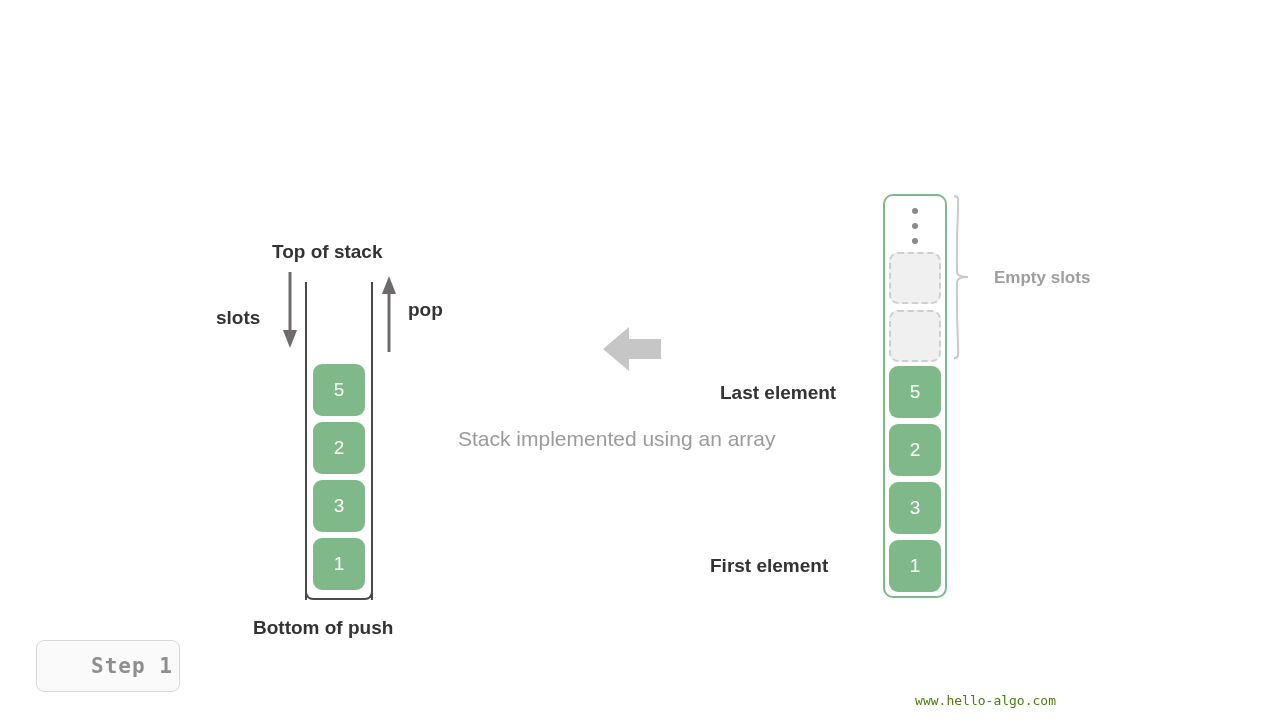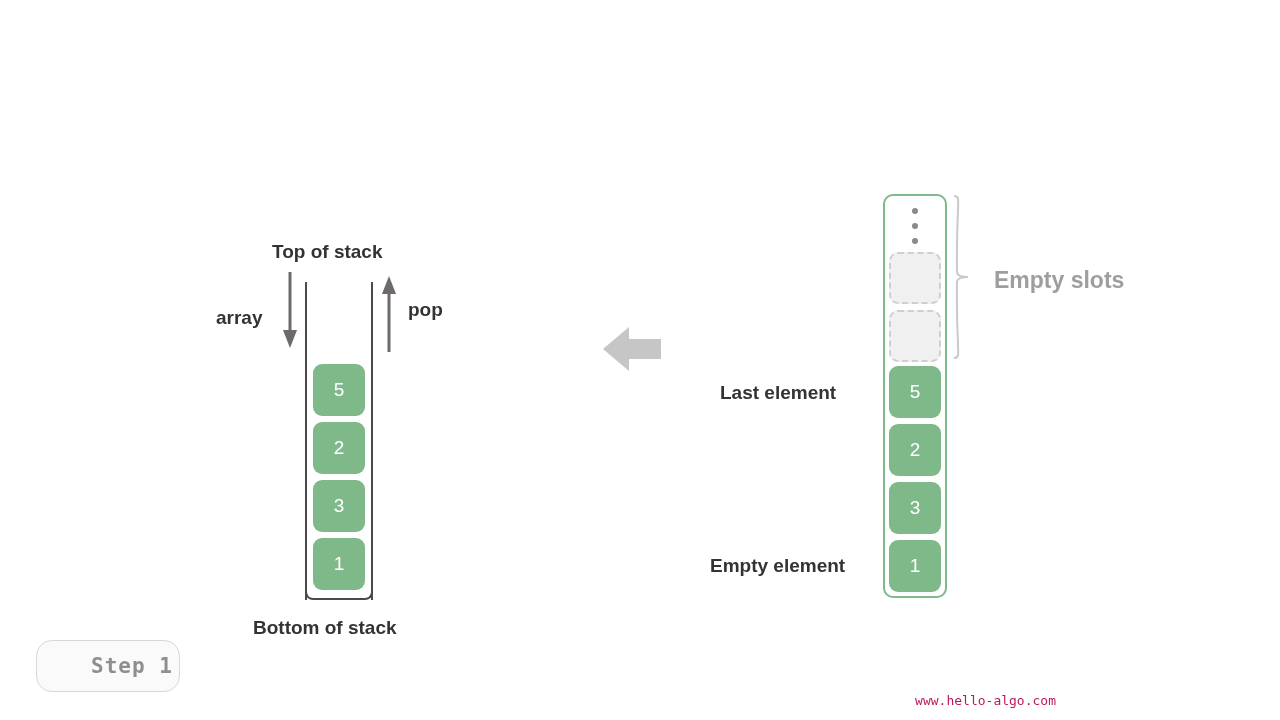--- a/index.html
+++ b/index.html
@@ -25,21 +25,21 @@
     color: #333333;
     font-weight: bold;
     font-size: 19px;
     white-space: nowrap;
     line-height: 1;
   }
   .lbl-gray {
     position: absolute;
     color: #9e9e9e;
     font-weight: bold;
-    font-size: 23px;
+    font-size: 17px;
     white-space: nowrap;
     line-height: 1;
   }
   .caption {
     position: absolute;
     color: #9b9b9b;
     font-size: 21px;
     font-weight: normal;
     white-space: nowrap;
     line-height: 1;
@@ -158,53 +158,53 @@
   }
 
   
   #step-badge {
     position: absolute;
     left: 36px;
     top: 640px;
     width: 144px;
     height: 52px;
     border: 1px solid #d8d8d8;
-    border-radius: 16px;
+    border-radius: 8px;
     background: #fafafa;
     display: flex;
     align-items: center;
     justify-content: center;
     font-family: "DejaVu Sans Mono", monospace;
     font-size: 21px;
     font-weight: bold;
     color: #8e8e8e;
     letter-spacing: 1px;
     box-sizing: border-box;
     padding-left: 48px;
   }
 
   
   #watermark {
     position: absolute;
     right: 20px;
     bottom: 12px;
     font-family: "DejaVu Sans Mono", monospace;
     font-size: 13px;
-    color: #be185d;
+    color: #4d7c0f;
     white-space: nowrap;
   }
 </style>
 </head>
 <body>
 
 <div id="stage">
 
   <div class="lbl-dark" style="left:272px; top:242px;">Top of stack</div>
 
-  <div class="lbl-dark" style="left:216px; top:308px;">array</div>
+  <div class="lbl-dark" style="left:216px; top:308px;">slots</div>
 
   <div class="lbl-dark" style="left:408px; top:300px;">pop</div>
 
   <svg class="arrow-line" style="left:281px; top:272px;" viewBox="0 0 18 80">
     <line x1="9" y1="0" x2="9" y2="62" stroke="#6e6a6a" stroke-width="3"></line>
     <polygon points="9,76 2,58 16,58" fill="#6e6a6a"></polygon>
   </svg>
 
   <svg class="arrow-line" style="left:380px; top:272px;" viewBox="0 0 18 80">
     <line x1="9" y1="80" x2="9" y2="18" stroke="#6e6a6a" stroke-width="3"></line>
@@ -215,26 +215,27 @@
     <div class="wall left"></div>
     <div class="wall right"></div>
     <div class="floor"></div>
 
     <div class="cell" style="top:82px;">5</div>
     <div class="cell" style="top:140px;">2</div>
     <div class="cell" style="top:198px;">3</div>
     <div class="cell" style="top:256px;">1</div>
   </div>
 
-  <div class="lbl-dark" style="left:253px; top:618px;">Bottom of stack</div>
+  <div class="lbl-dark" style="left:253px; top:618px;">Bottom of push</div>
 
   <svg id="flow-arrow" viewBox="0 0 58 58">
     <polygon points="0,29 26,7 26,19 58,19 58,39 26,39 26,51" fill="#c6c6c6"></polygon>
   </svg>
 
+  <div class="caption" style="left:458px; top:428px;">Stack implemented using an array</div>
 
   <div id="right-array">
 
     <div id="ellipsis">
       <i></i>
         <i></i>
         <i></i>
     </div>
 
     <div class="slot-empty" style="top:56px;"></div>
@@ -248,19 +249,19 @@
 
   <svg id="brace" viewBox="0 0 22 166" preserveAspectRatio="none">
     <path d="M4 2 C 12 2, 6 6, 7 78 C 7 82, 12 83, 18 83
              C 12 83, 7 84, 7 88 C 6 160, 12 164, 4 164" fill="none" stroke="#c9c9c9" stroke-width="2"></path>
   </svg>
 
   <div class="lbl-gray" style="left:994px; top:269px;">Empty slots</div>
 
   <div class="lbl-dark" style="left:720px; top:383px;text-align:right;">Last element</div>
 
-  <div class="lbl-dark" style="left:710px; top:556px;">Empty element</div>
+  <div class="lbl-dark" style="left:710px; top:556px;">First element</div>
 
   <div id="step-badge">Step 1</div>
 
   <div id="watermark">www.hello-algo.com</div>
 
 </div>
 
 </body></html>

